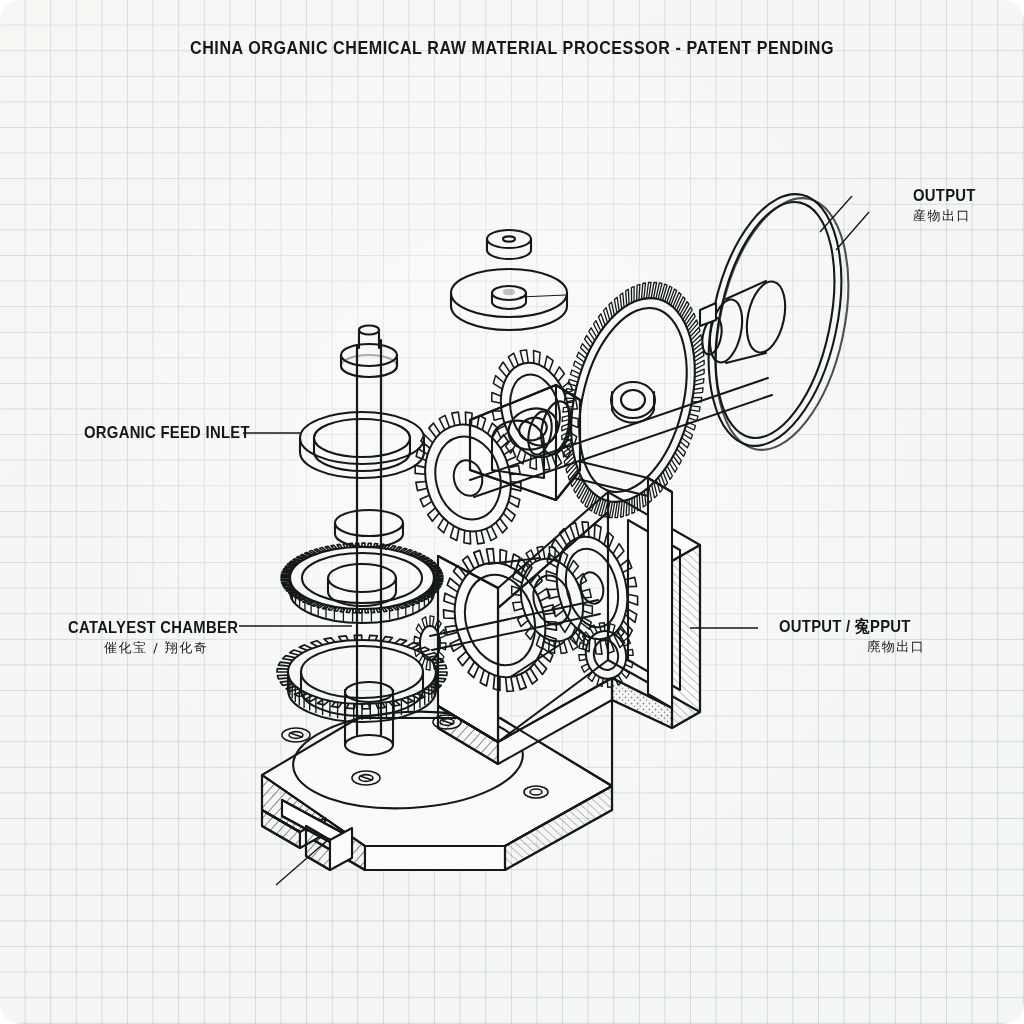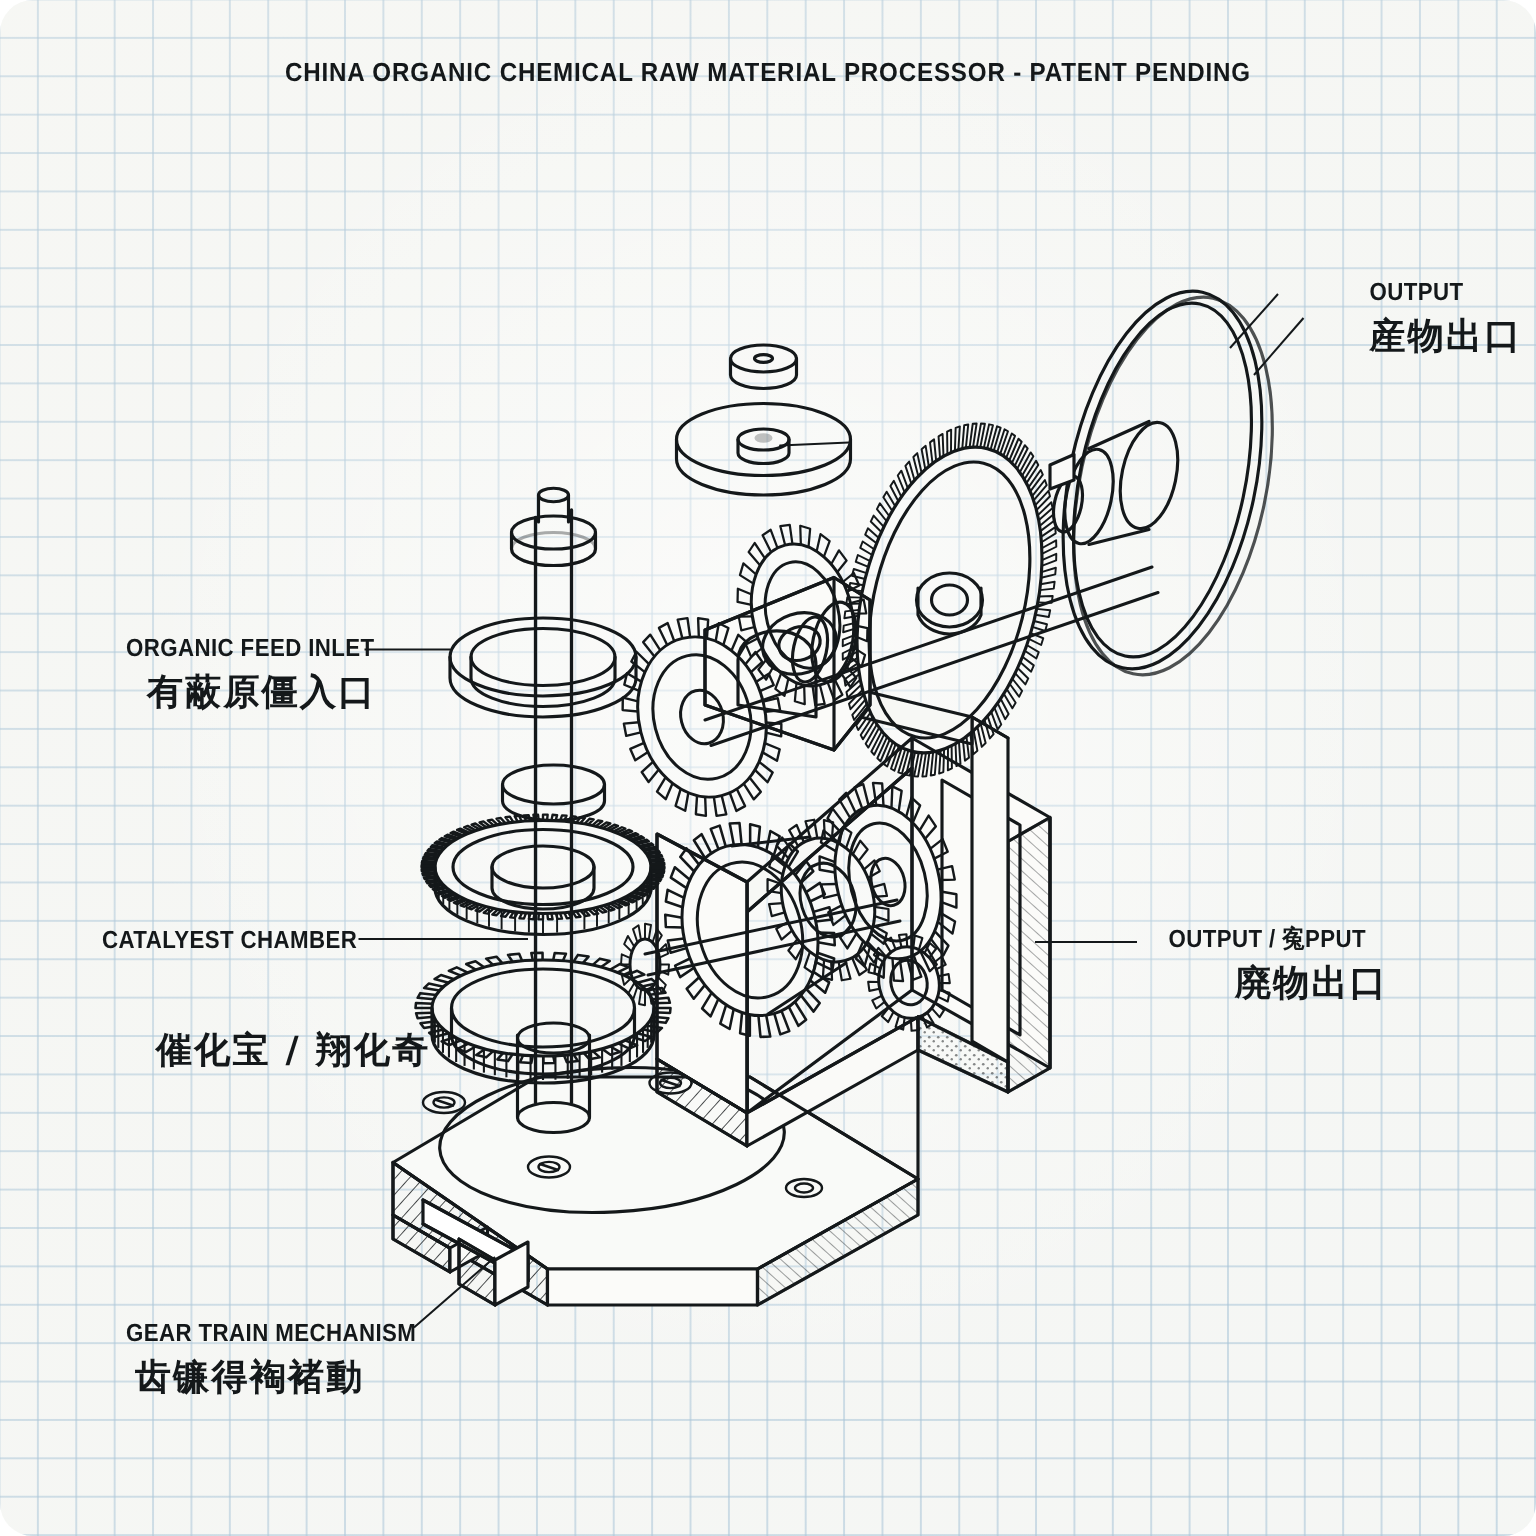--- a/index.html
+++ b/index.html
@@ -60,31 +60,31 @@
     font-size: 16.5px;
     font-weight: 700;
     letter-spacing: 0.3px;
     line-height: 1.25;
     white-space: nowrap;
     transform: scaleX(0.9);
     transform-origin: left center;
   }
   .callout.right .en { transform-origin: left center; }
   .callout .cjk {
-    font-size: 24px;
-    font-weight: 700;
+    font-size: 13px;
+    font-weight: 400;
     line-height: 1.5;
     letter-spacing: 1.5px;
     white-space: nowrap;
     font-family: "DejaVu Sans", sans-serif;
   }
   .c-organic { left: 84px; top: 422px; }
   .c-organic .cjk { margin-left: 14px; }
   .c-catalyst { left: 68px; top: 617px; }
-  .c-catalyst .cjk { margin-left: 36px; margin-top: 44px; }
+  .c-catalyst .cjk { margin-left: 36px; }
   .c-gear { left: 84px; top: 879px; }
   .c-gear .cjk { margin-left: 6px; }
   .c-out-top { left: 913px; top: 185px; }
   .c-out-top .cjk { margin-left: 0px; }
   .c-out-right { left: 779px; top: 616px; text-align: right; }
   .c-out-right .cjk { margin-left: 22px; }
 </style>
 </head>
 <body>
 
@@ -711,32 +711,27 @@
       <path d="M295.5 589.9 L295.5 602.9" stroke="#14181a" stroke-width="1.3" fill="none" stroke-linejoin="round"></path>
       <path d="M292.5 586.0 L292.5 599.0" stroke="#14181a" stroke-width="1.3" fill="none" stroke-linejoin="round"></path>
       <path d="M290.6 582.0 L290.6 595.0" stroke="#14181a" stroke-width="1.3" fill="none" stroke-linejoin="round"></path>
       <path d="M290.0 578.0 L290.0 591.0" stroke="#14181a" stroke-width="1.3" fill="none" stroke-linejoin="round"></path>
     </svg>
 
   <div class="title">CHINA ORGANIC CHEMICAL RAW MATERIAL PROCESSOR - PATENT PENDING</div>
 
   <div class="callout c-organic">
     <div class="en">ORGANIC FEED INLET</div>
-    <div class="cjk">有蔽原僵入口</div>
   </div>
 
   <div class="callout c-catalyst">
     <div class="en">CATALYEST CHAMBER</div>
     <div class="cjk">催化宝 / 翔化奇</div>
   </div>
 
-  <div class="callout c-gear">
-    <div class="en">GEAR TRAIN MECHANISM</div>
-    <div class="cjk">齿镰得裪褚動</div>
-  </div>
 
   <div class="callout c-out-top right">
     <div class="en">OUTPUT</div>
     <div class="cjk">産物出口</div>
   </div>
 
   <div class="callout c-out-right right">
     <div class="en">OUTPUT / 寃PPUT</div>
     <div class="cjk">廃物出口</div>
   </div>

